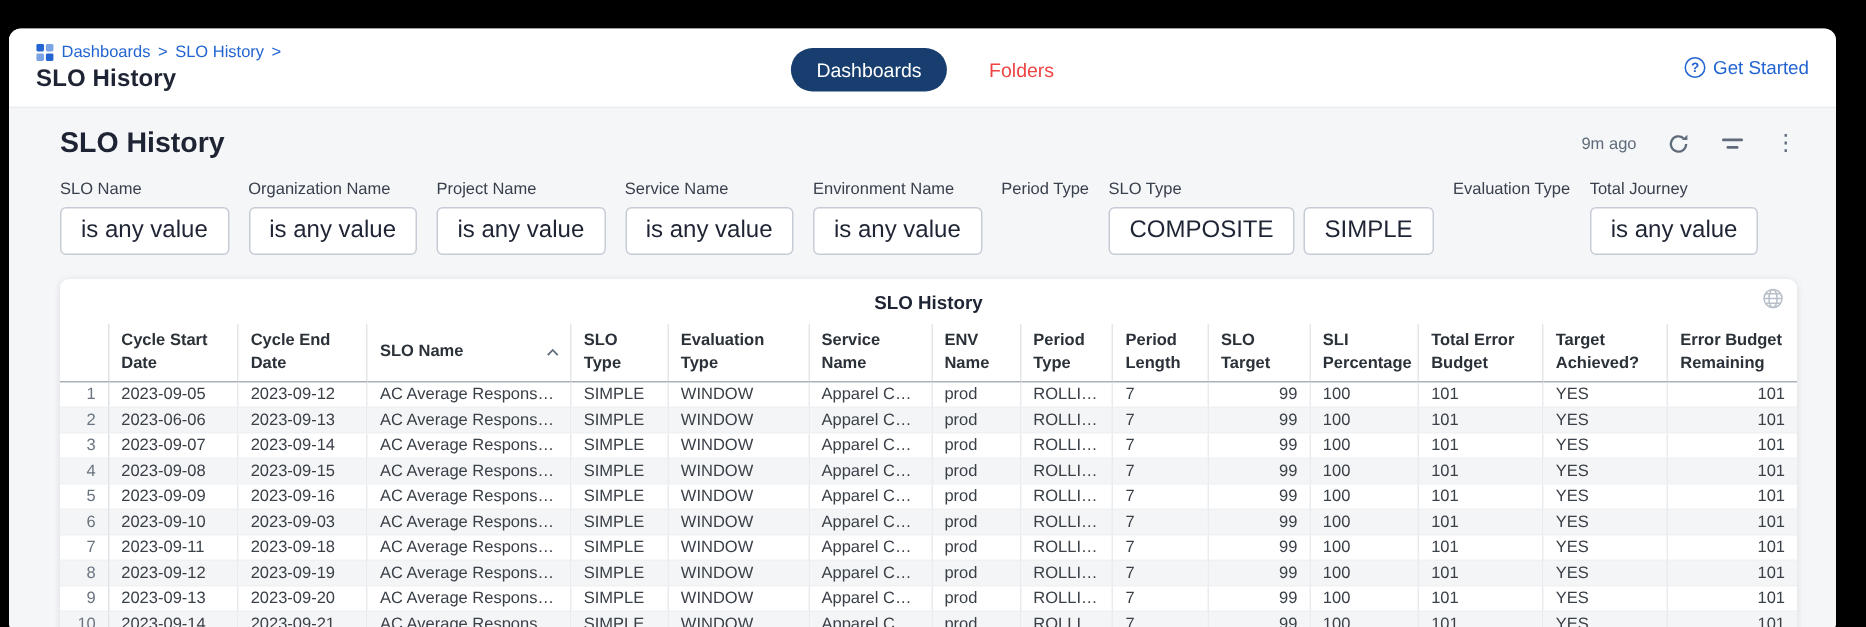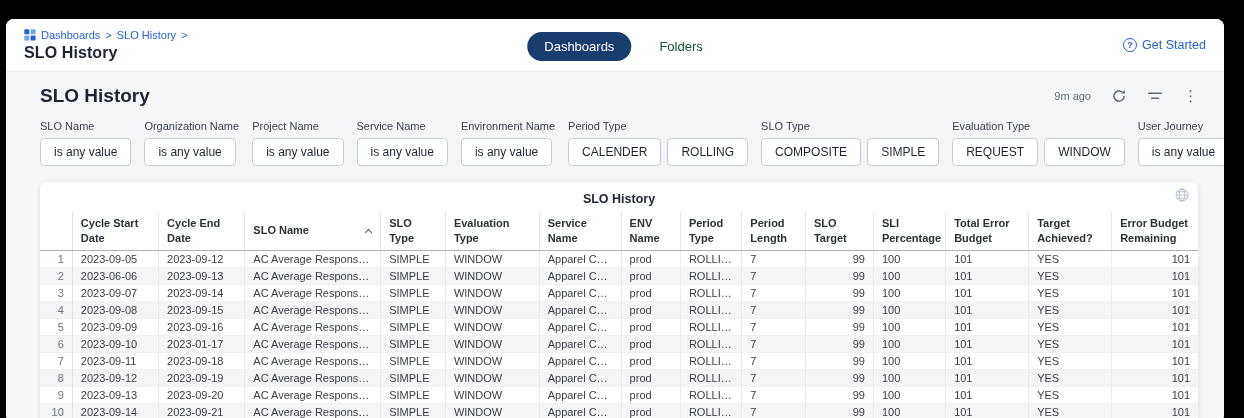--- a/index.html
+++ b/index.html
@@ -8,39 +8,39 @@
 
   
   .topbar { height:52px; background:#fff; display:flex; align-items:center; padding:0 18px; position:relative; }
   .topbar-left { display:flex; flex-direction:column; gap:3px; }
   .breadcrumb { display:flex; align-items:center; gap:5px; font-size:11px; color:#2264d1; }
   .breadcrumb a { color:#2264d1; text-decoration:none; cursor:pointer; }
   .crumb-sep { color:#2264d1; }
   .page-title { font-size:16px; font-weight:bold; color:#1e2433; letter-spacing:.1px; }
   .tabs { position:absolute; left:50%; transform:translateX(-50%); top:13px; display:flex; align-items:center; gap:28px; }
   .tab-pill { background:#173e6f; color:#fff; border:none; border-radius:16px; padding:7px 17px; font-size:13px; font-family:inherit; cursor:pointer; }
-  .tab-link { color:#14532d; font-size:13px; background:none; border:none; font-family:inherit; cursor:pointer; }
+  .tab-link { color:#ef4444; font-size:13px; background:none; border:none; font-family:inherit; cursor:pointer; }
   .get-started { margin-left:auto; display:flex; align-items:center; gap:5px; color:#2264d1; font-size:12.5px; cursor:pointer; }
   .q-circle { width:14px; height:14px; border:1.3px solid #2264d1; border-radius:50%; display:flex; align-items:center; justify-content:center; font-size:9px; font-weight:bold; color:#2264d1; }
 
   
   .dash { background:#f5f6f8; border-top:1px solid #e9ebee; height:352px; padding:13px 26px 0 34px; }
   .dash-header { display:flex; align-items:center; justify-content:space-between; margin-bottom:13px; }
   .dash-title { font-size:19px; font-weight:bold; color:#1e2433; }
   .dash-meta { display:flex; align-items:center; gap:20px; }
   .refresh-time { font-size:11px; color:#5f6b7a; }
   .icon-btn { background:none; border:none; cursor:pointer; display:flex; align-items:center; padding:0; }
   .kebab { font-size:15px; color:#5f6b7a; line-height:12px; }
 
   
   .filter-bar { display:flex; gap:13px; }
   .filter-group { display:flex; flex-direction:column; }
   .filter-label { font-size:11px; color:#39404d; margin-bottom:6px; white-space:nowrap; }
   .filter-options { display:flex; gap:6px; }
-  .filter-chip { background:#fff; border:1px solid #c6ccd6; border-radius:4px; padding:6px 13px; font-size:12px; color:#1e2433; font-family:inherit; cursor:pointer; white-space:nowrap; }
+  .filter-chip { background:#fff; border:1px solid #c6ccd6; border-radius:4px; padding:6px 13px; font-size:16px; color:#1e2433; font-family:inherit; cursor:pointer; white-space:nowrap; }
 
   
   .card { margin-top:16px; background:#fff; border-radius:6px; box-shadow:0 1px 4px rgba(40,48,60,.14); height:242px; overflow:hidden; position:relative; }
   .card-title-row { position:relative; padding:7px 0 5px; text-align:center; }
   .card-title { font-size:12.5px; font-weight:bold; color:#1e2433; }
   .globe-btn { position:absolute; right:9px; top:6px; background:none; border:none; cursor:pointer; }
 
   table { width:100%; border-collapse:collapse; table-layout:fixed; font-size:11px; color:#3a4048; }
   thead th { font-weight:bold; color:#2b3138; text-align:left; padding:4px 8px; height:35px; vertical-align:middle; border-bottom:1px solid #abb1ba; border-left:1px solid #e4e7ea; line-height:1.35; position:relative; cursor:pointer; }
   thead th:first-child { border-left:none; }
@@ -137,41 +137,33 @@
           </div>
         </div>
         <div class="filter-group">
           <div class="filter-label">Environment Name</div>
           <div class="filter-options">
             <button class="filter-chip">is any value</button>
           </div>
         </div>
         <div class="filter-group">
           <div class="filter-label">Period Type</div>
-          <div class="filter-options">
-            <button class="filter-chip">CALENDER</button>
-            <button class="filter-chip">ROLLING</button>
-          </div>
         </div>
         <div class="filter-group">
           <div class="filter-label">SLO Type</div>
           <div class="filter-options">
             <button class="filter-chip">COMPOSITE</button>
             <button class="filter-chip">SIMPLE</button>
           </div>
         </div>
         <div class="filter-group">
           <div class="filter-label">Evaluation Type</div>
-          <div class="filter-options">
-            <button class="filter-chip">REQUEST</button>
-            <button class="filter-chip">WINDOW</button>
-          </div>
-        </div>
-        <div class="filter-group">
-          <div class="filter-label">User Journey</div>
+        </div>
+        <div class="filter-group">
+          <div class="filter-label">Total Journey</div>
           <div class="filter-options">
             <button class="filter-chip">is any value</button>
           </div>
         </div>
       </div>
 
     <div class="card">
       <div class="card-title-row">
         <span class="card-title">SLO History</span>
         <button class="globe-btn">
@@ -305,21 +297,21 @@
               <td>7</td>
               <td class="al-right">99</td>
               <td>100</td>
               <td>101</td>
               <td class="al-center">YES</td>
               <td class="al-right">101</td>
             </tr>
             <tr>
               <td class="row-num">6</td>
               <td>2023-09-10</td>
-              <td>2023-01-17</td>
+              <td>2023-09-03</td>
               <td>AC Average Response Time</td>
               <td>SIMPLE</td>
               <td>WINDOW</td>
               <td>Apparel Catal…</td>
               <td>prod</td>
               <td>ROLLING</td>
               <td>7</td>
               <td class="al-right">99</td>
               <td>100</td>
               <td>101</td>

